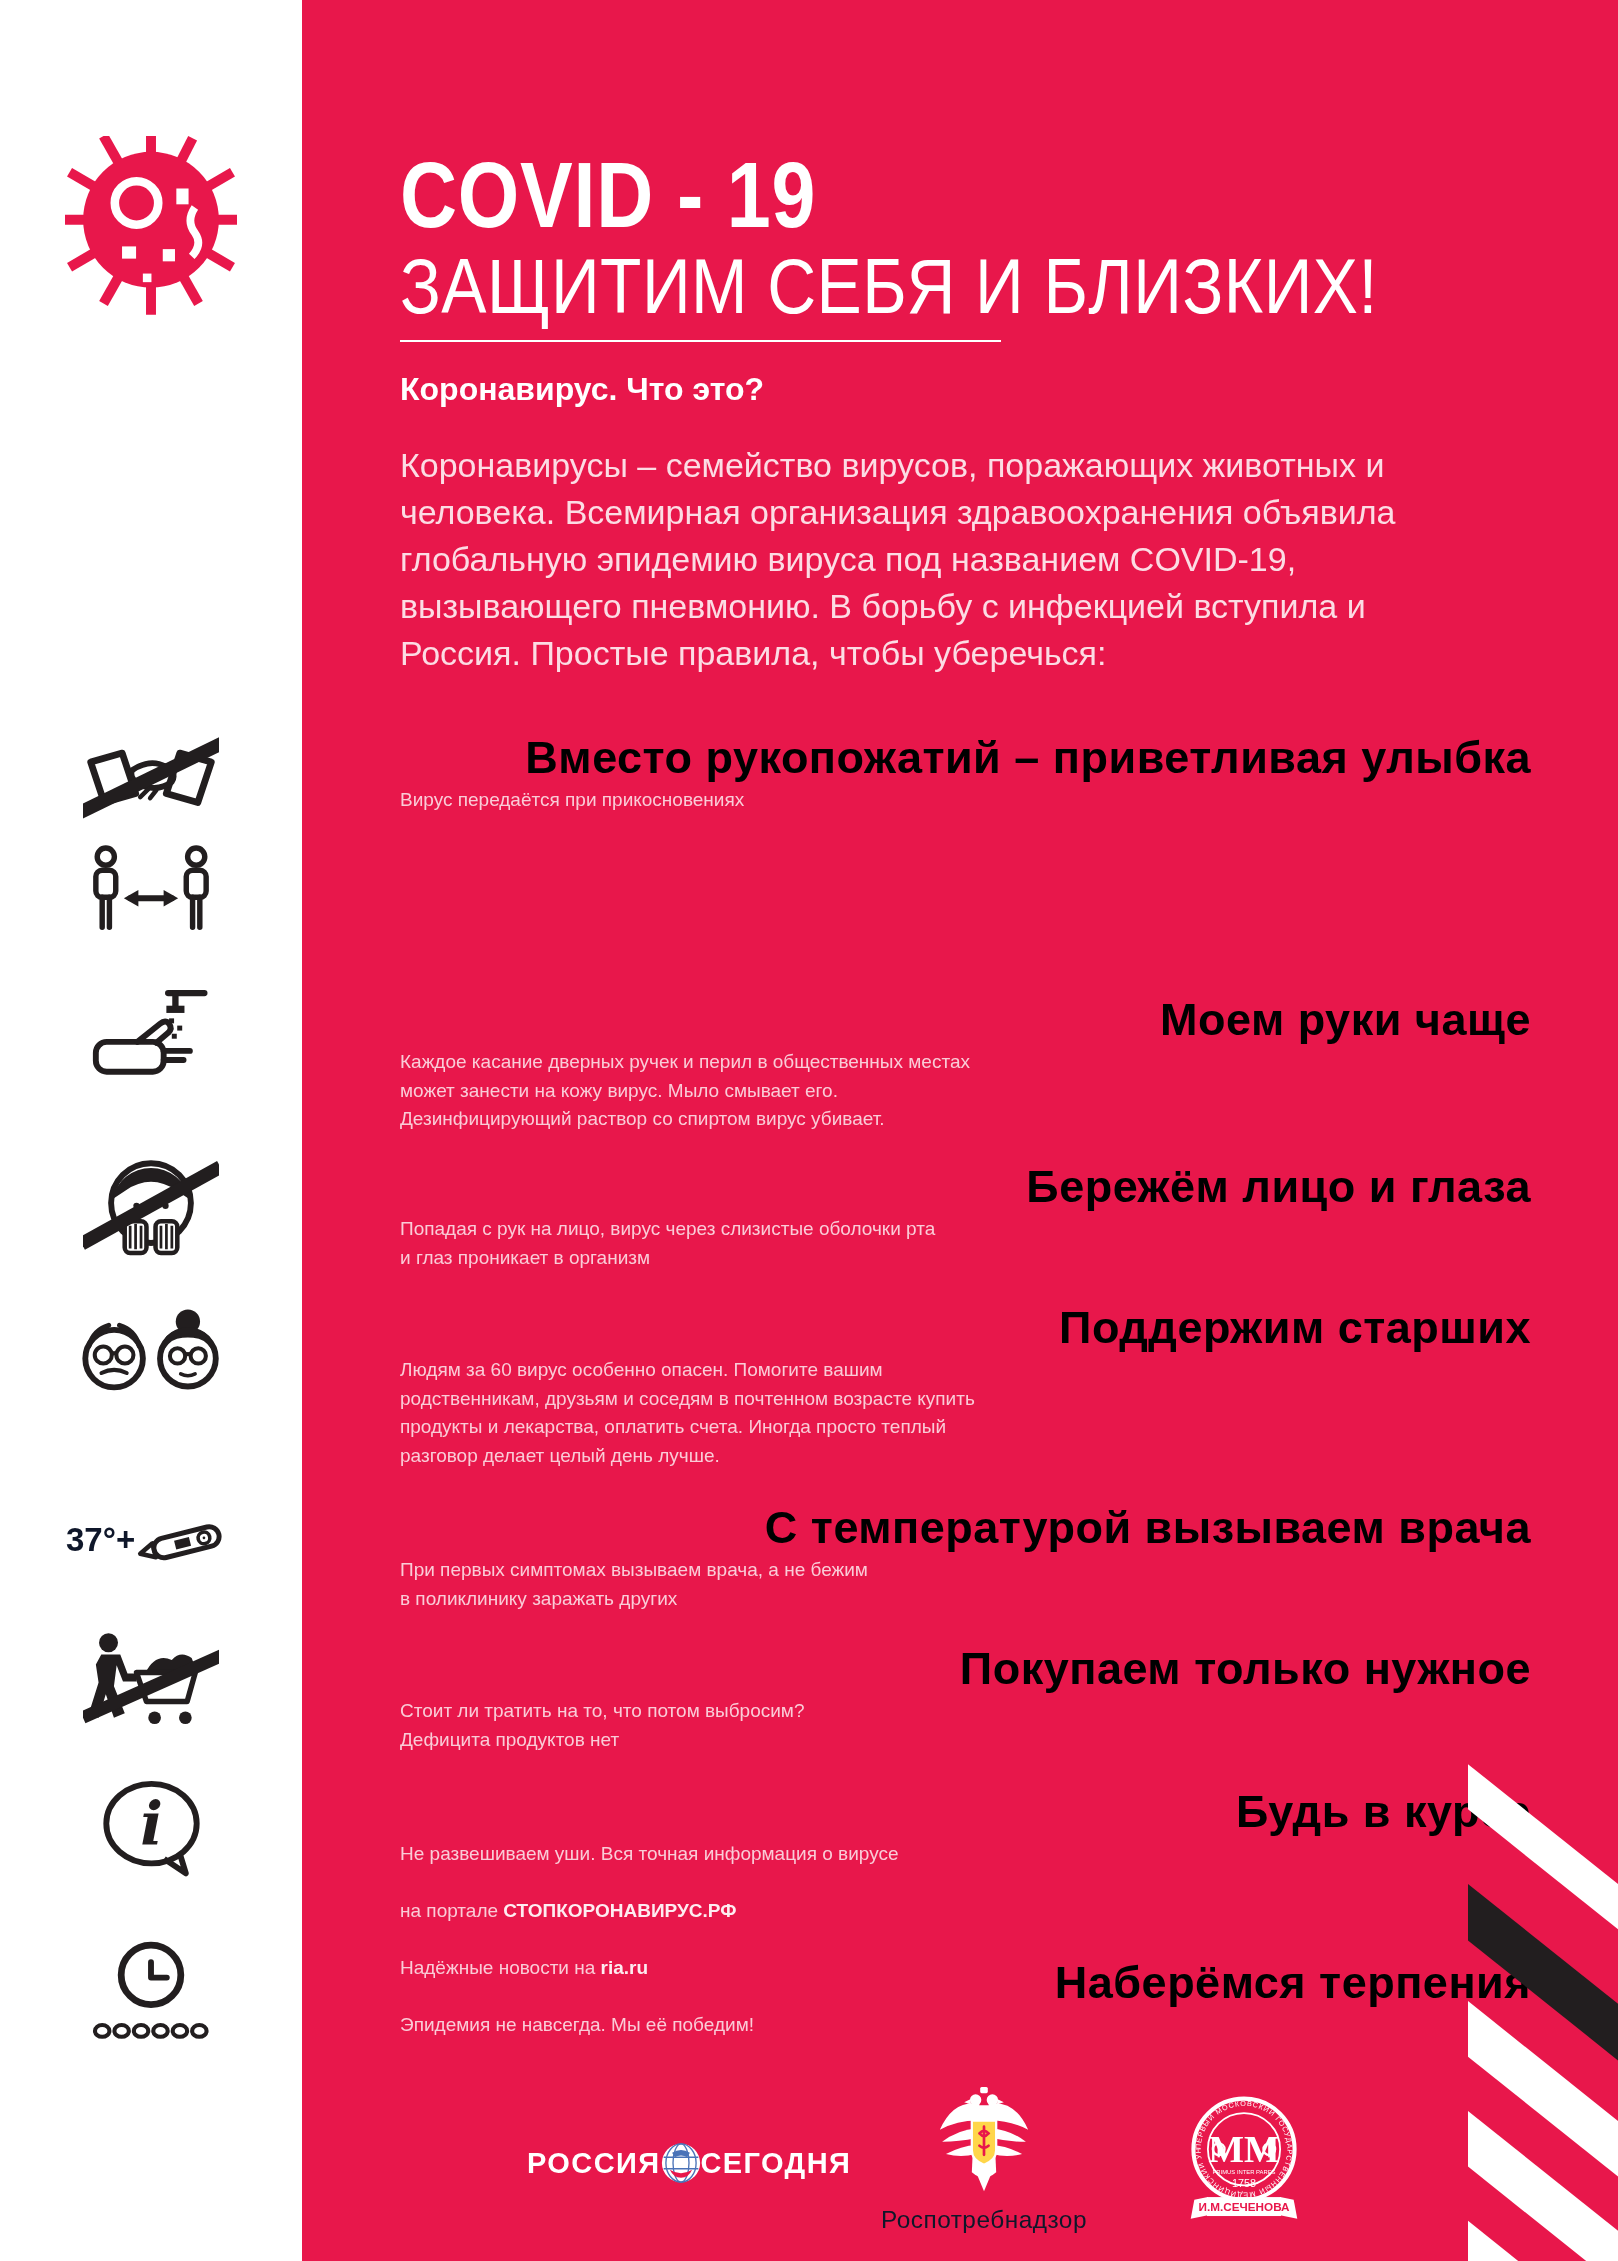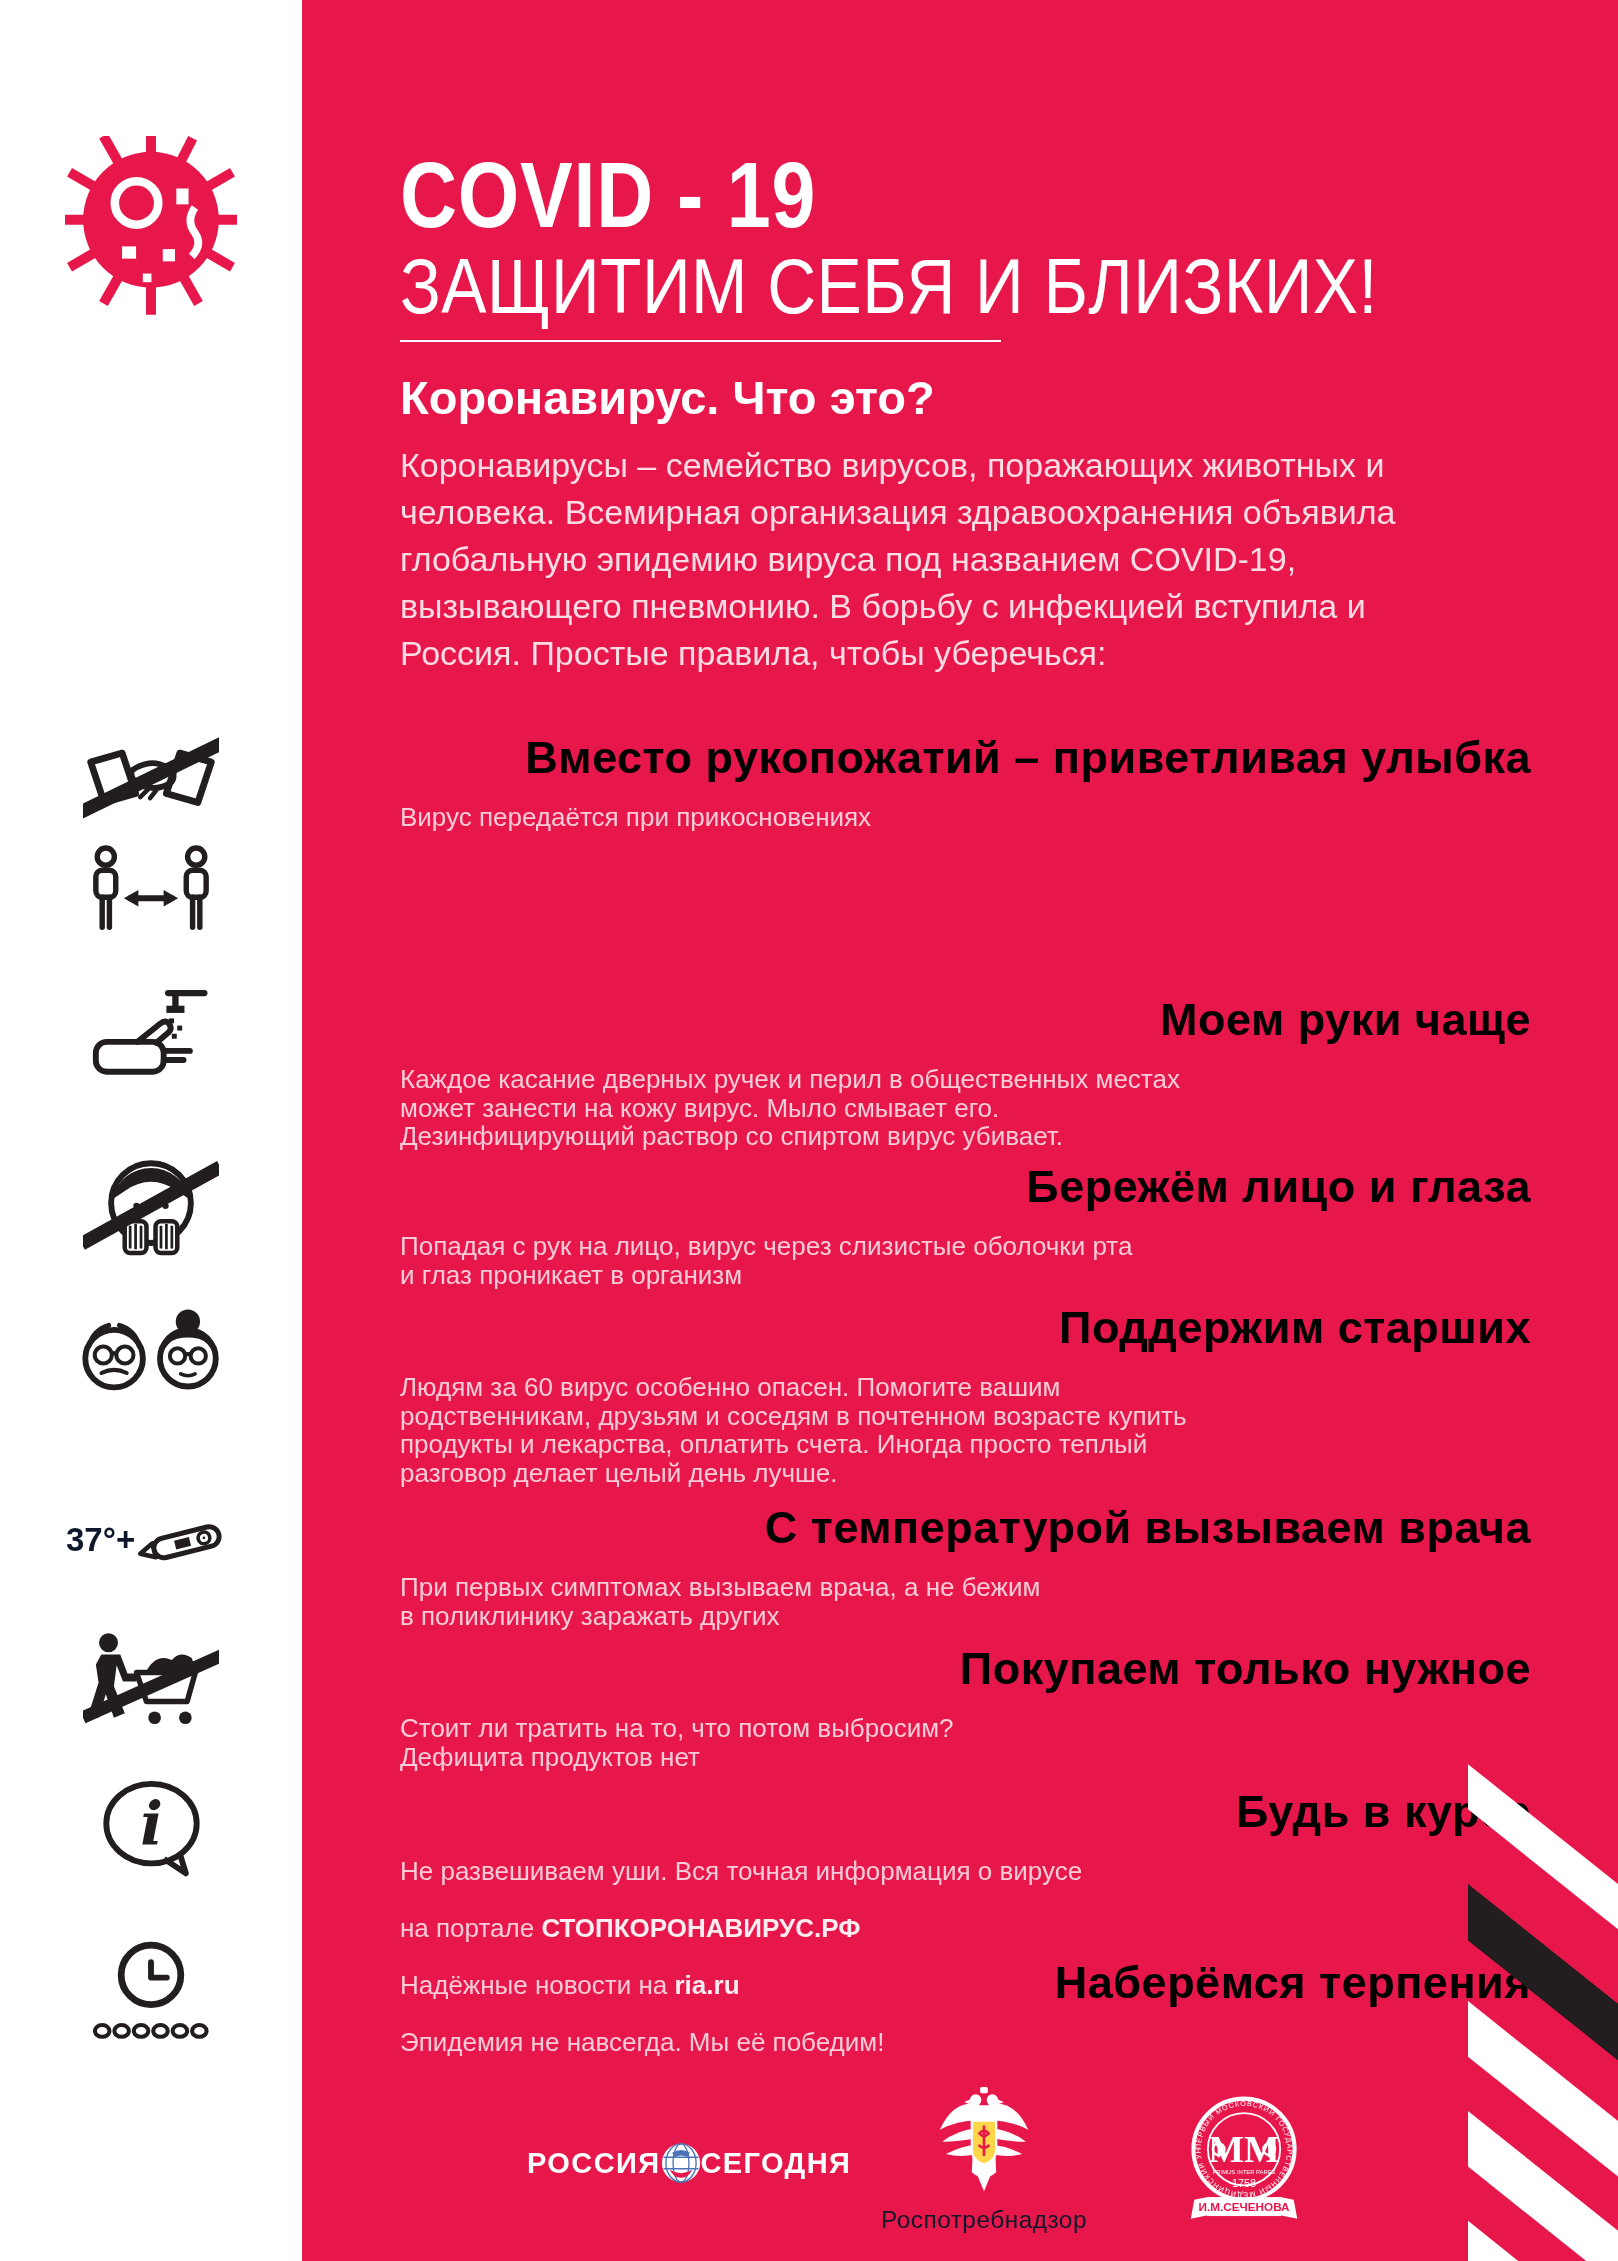--- a/index.html
+++ b/index.html
@@ -6,26 +6,26 @@
   .poster{position:relative;width:1619px;height:2276px;background:#E8174B;overflow:hidden;
           font-family:"Liberation Sans",sans-serif;}
   .sidebar{position:absolute;left:0;top:0;width:302px;height:2276px;background:#ffffff;}
   .icon-slot{position:absolute;left:54px;width:194px;display:flex;align-items:center;justify-content:center;}
   .content{position:absolute;left:0;top:0;width:1619px;height:2276px;}
   .h1{position:absolute;left:400px;top:149px;font-size:93px;font-weight:700;color:#fff;
       line-height:1;transform:scaleX(.85);transform-origin:left center;white-space:nowrap;letter-spacing:0.9px;}
   .h2{position:absolute;left:400px;top:248px;font-size:77px;font-weight:400;color:#fff;
       line-height:1;transform:scaleX(.88);transform-origin:left center;white-space:nowrap;letter-spacing:0.5px;}
   .rule{position:absolute;left:400px;top:340px;width:601px;height:2.3px;background:#fff;}
-  .h3{position:absolute;left:400px;top:372px;font-size:47px;font-weight:700;color:#fff;line-height:1.1;white-space:nowrap;}
+  .h3{position:absolute;left:400px;top:372px;font-size:32px;font-weight:700;color:#fff;line-height:1.1;white-space:nowrap;}
   .intro{position:absolute;left:400px;top:442px;font-size:34px;font-weight:400;line-height:47px;
          color:rgba(255,255,255,.85);white-space:pre-line;}
   .section{position:absolute;left:400px;width:1131px;}
   .section .st{font-size:45px;font-weight:700;color:#000000;line-height:1;white-space:nowrap;letter-spacing:0.5px;text-align:right;}
-  .section .sb{margin-top:23px;font-size:26px;font-weight:400;line-height:28.5px;
+  .section .sb{margin-top:6px;font-size:19px;font-weight:400;line-height:28.5px;
                color:rgba(255,255,255,.78);white-space:pre-line;}
   .section .sb b{font-weight:700;color:rgba(255,255,255,.92);text-align:center;}
   .stripes{position:absolute;left:1468px;top:1746px;width:151px;height:530px;}
   .footer-rossiya{position:absolute;left:527px;top:2143px;display:flex;align-items:center;}
   .footer-rossiya .w{font-size:29px;font-weight:700;color:#fff;letter-spacing:1.4px;white-space:nowrap;}
   .eagle-wrap{position:absolute;left:925px;top:2084px;width:118px;height:118px;}
   .rpn-label{position:absolute;left:871px;top:2206px;width:226px;text-align:center;
              font-size:24.4px;color:#0f172a;font-weight:400;letter-spacing:0.5px;}
   .sechenov-wrap{position:absolute;left:1176px;top:2086px;width:136px;height:149px;}
   svg{display:block;}

